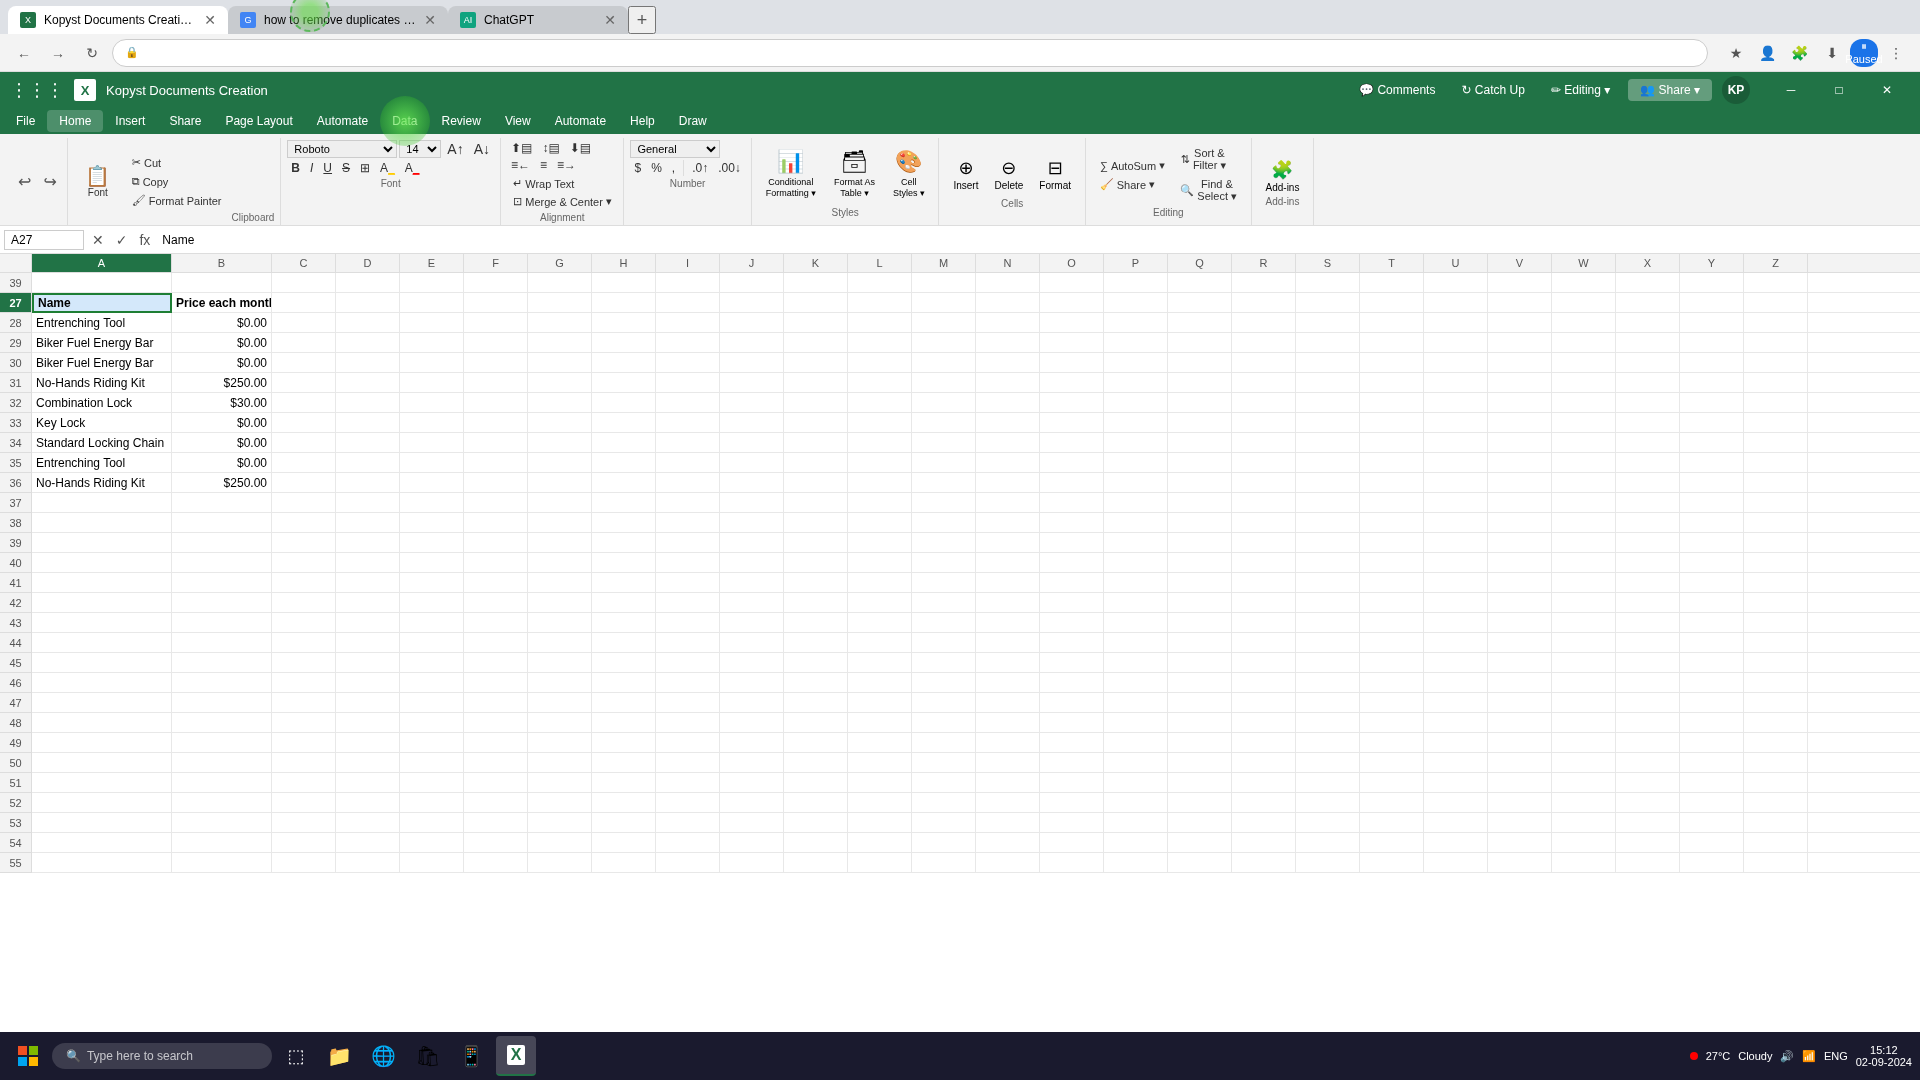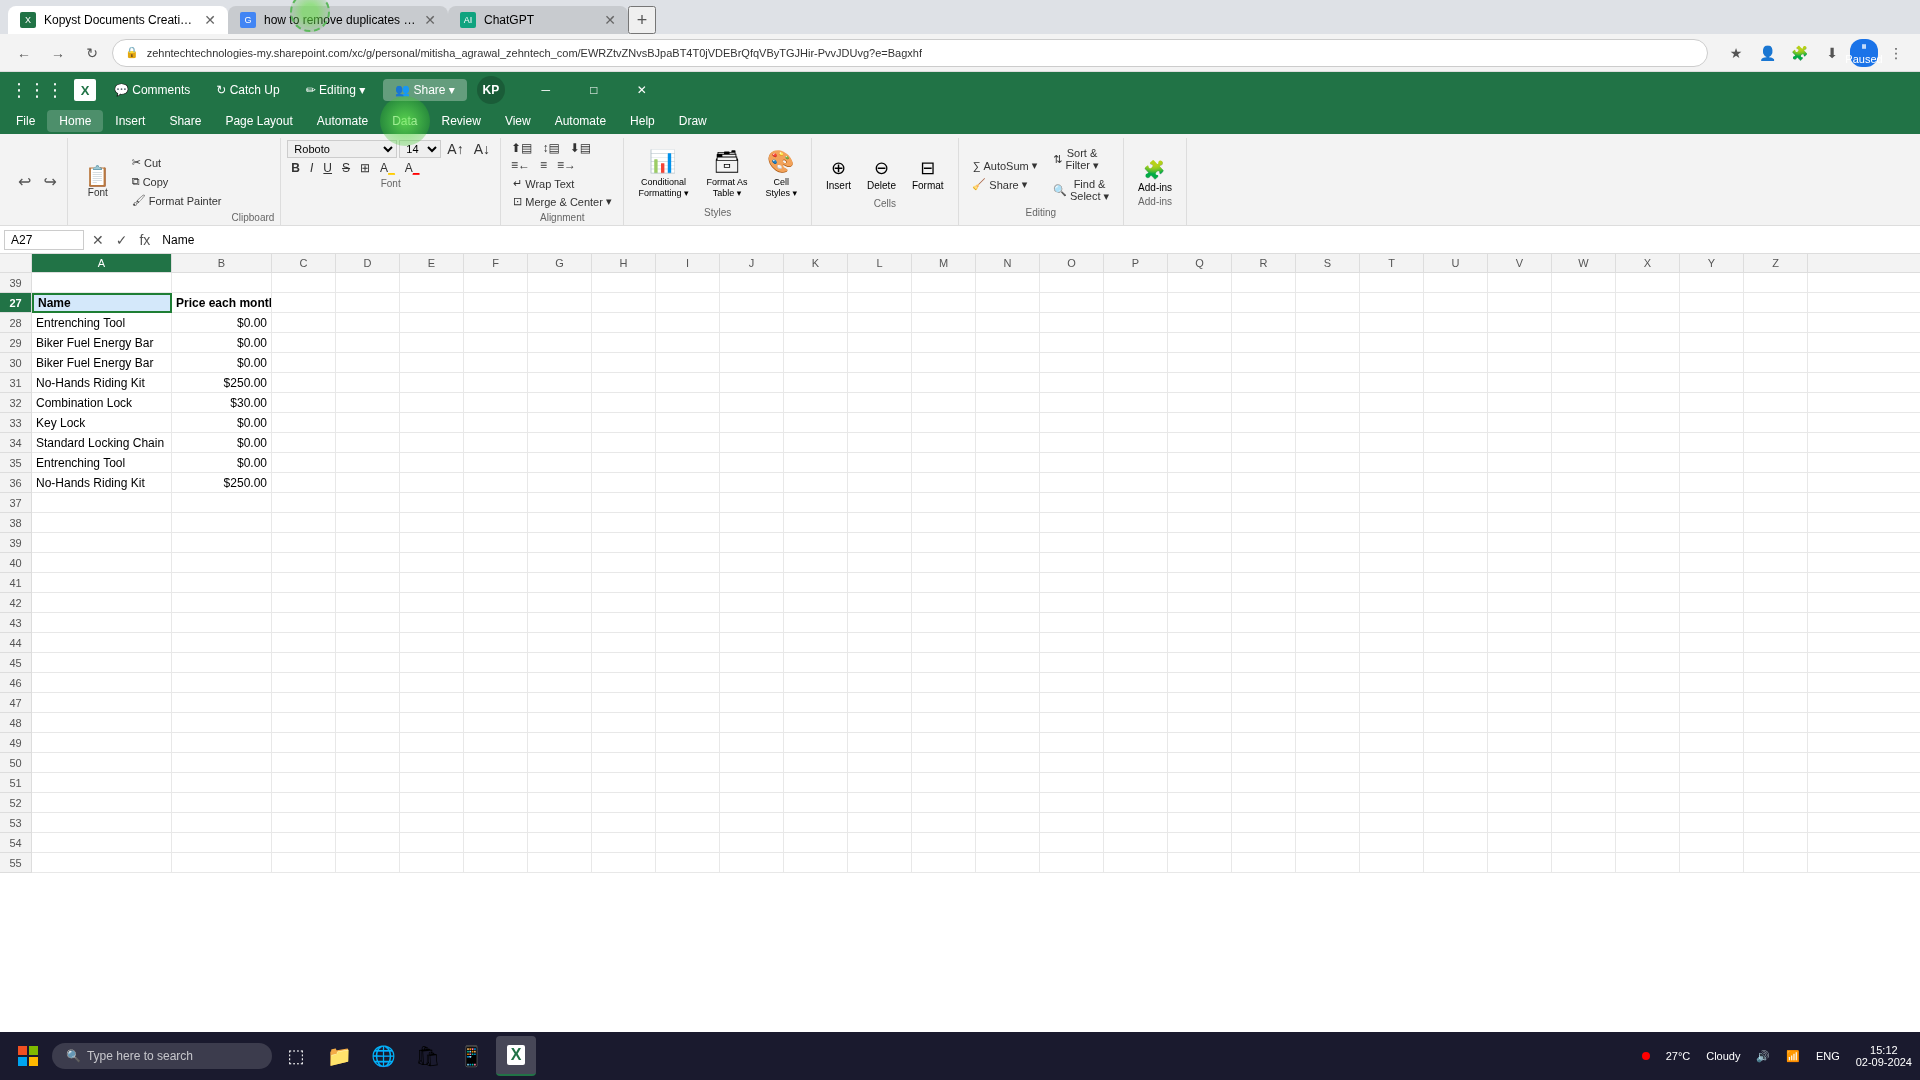--- a/index.html
+++ b/index.html
@@ -96,21 +96,21 @@
     .cell-btn-icon { font-size: 18px; }
     .style-big-btn { display: flex; flex-direction: column; align-items: center; background: none; border: none; cursor: pointer; padding: 4px 6px; border-radius: 2px; font-size: 10px; gap: 2px; }
     .style-big-icon { font-size: 22px; }
     .undo-btn { background: none; border: none; cursor: pointer; font-size: 16px; padding: 2px; border-radius: 2px; color: #555; }
 
     
     .taskbar { height: 48px; background: #1a1a2e; display: flex; align-items: center; padding: 0 8px; gap: 4px; position: fixed; bottom: 0; width: 1920px; }
     .taskbar-start { width: 40px; height: 40px; display: flex; align-items: center; justify-content: center; cursor: pointer; }
     .taskbar-search { background: rgba(255,255,255,0.1); border: none; border-radius: 20px; color: white; padding: 6px 16px; width: 220px; font-size: 12px; display: flex; align-items: center; gap: 8px; }
     .taskbar-app { width: 40px; height: 40px; display: flex; align-items: center; justify-content: center; cursor: pointer; border-radius: 4px; }
-    .taskbar-right { margin-left: auto; display: flex; align-items: center; gap: 16px; color: white; font-size: 11px; }
+    .taskbar-right { margin-left: auto; display: flex; align-items: center; gap: 8px; color: white; font-size: 11px; }
     .clock { text-align: center; color: white; font-size: 11px; }
 
     
     .scrollbar-h { height: 12px; background: #f0f0f0; border-top: 1px solid #ddd; }
 
     
     .data-highlight {
       position: relative;
     }
     .data-highlight::after {
@@ -165,40 +165,40 @@
       <span class="tab-close">✕</span>
     </div>
     <button class="new-tab-btn">+</button>
   </div>
   <div class="browser-nav">
     <button class="nav-btn">←</button>
     <button class="nav-btn">→</button>
     <button class="nav-btn">↻</button>
     <div class="address-bar">
       <span style="color:#217346;">🔒</span>
-      <span>zehntechtechnologies-my.sharepoint.com/xc/g/personal/mitisha_agrawal_zehntech_com/EWRZtvZNvsBJpaBT4T0jVDEBrQfqVByTGJHir-PvvJDUvg?e=Bagxhf</span>
     </div>
     <div class="browser-actions">
       <button class="browser-action-btn">★</button>
       <button class="browser-action-btn">👤</button>
       <button class="browser-action-btn">🧩</button>
       <button class="browser-action-btn">⬇</button>
       <button class="browser-action-btn" style="background:#1a73e8; color:white; border-radius:12px; padding: 2px 8px; font-size:11px;">⏸ Paused</button>
       <button class="browser-action-btn">⋮</button>
     </div>
   </div>
 </div>
 
 <div class="excel-app">
 
   <div class="title-bar">
     <span class="app-grid-icon">⋮⋮⋮</span>
     <div class="app-icon">
         <span>X</span>
       </div>
+    <span class="app-title">Kopyst Documents Creation</span>
     <button class="title-btn">
       💬 <span>Comments</span>
     </button>
     <button class="title-btn">
       ↻ <span>Catch Up</span>
     </button>
     <button class="title-btn">
       ✏ <span>Editing</span> ▾
     </button>
     <button class="title-btn" style="background:rgba(255,255,255,0.3); padding: 4px 12px; border-radius: 4px;">
@@ -306,20 +306,36 @@
             <button class="ribbon-small-btn" style="font-size:11px;">
               <span>⊡</span>
               <span>Merge &amp; Center</span>
               <span>▾</span>
             </button>
           </div>
         </div>
         <div style="font-size:10px; color:#666; text-align:center;">Alignment</div>
       </div>
 
+      <div class="ribbon-section" style="padding:2px 6px; border-right:1px solid #ddd; display:flex; flex-direction:column; gap:2px;">
+        <div style="display:flex; align-items:center; gap:2px;">
+          <select class="number-format-select">
+            <option>General</option>
+          </select>
+        </div>
+        <div style="display:flex; align-items:center; gap:2px;">
+          <button class="fmt-btn">$</button>
+          <button class="fmt-btn">%</button>
+          <button class="fmt-btn">,</button>
+          <div class="separator"></div>
+          <button class="fmt-btn">.0↑</button>
+          <button class="fmt-btn">.00↓</button>
+        </div>
+        <div style="font-size:10px; color:#666; text-align:center;">Number</div>
+      </div>
 
       <div class="ribbon-section" style="padding:2px 8px; border-right:1px solid #ddd; display:flex; align-items:center; gap:4px; flex-direction:column; justify-content:center;">
         <div style="display:flex; gap:6px; align-items:center;">
           <button class="style-big-btn">
             <span class="style-big-icon">📊</span>
             <span style="font-size:9px; text-align:center; line-height:1.2;">Conditional<br>Formatting ▾</span>
           </button>
           <button class="style-big-btn">
             <span class="style-big-icon">🗃</span>
             <span style="font-size:9px; text-align:center; line-height:1.2;">Format As<br>Table ▾</span>

